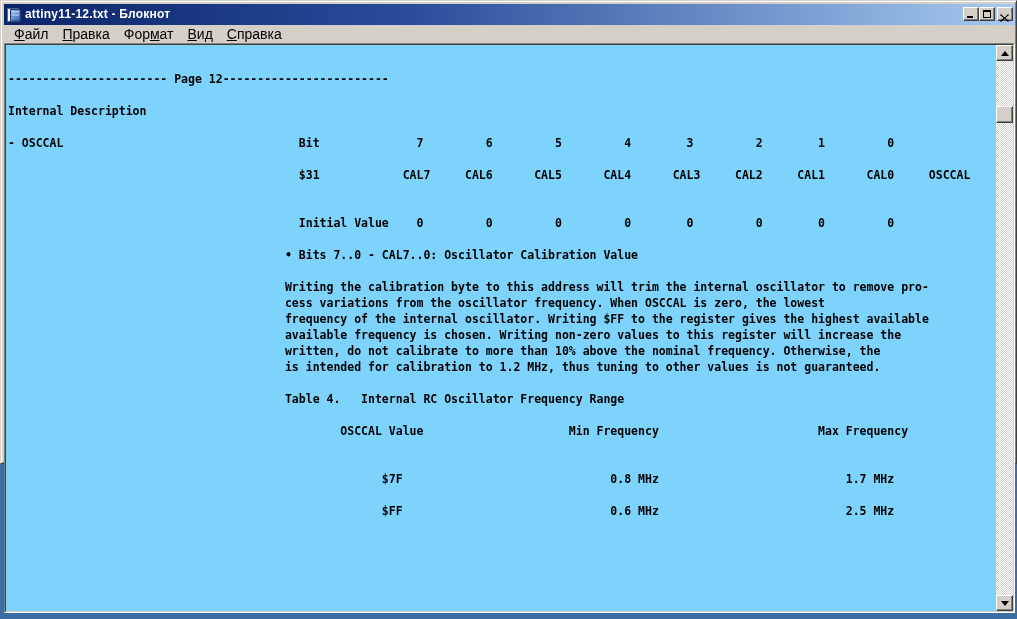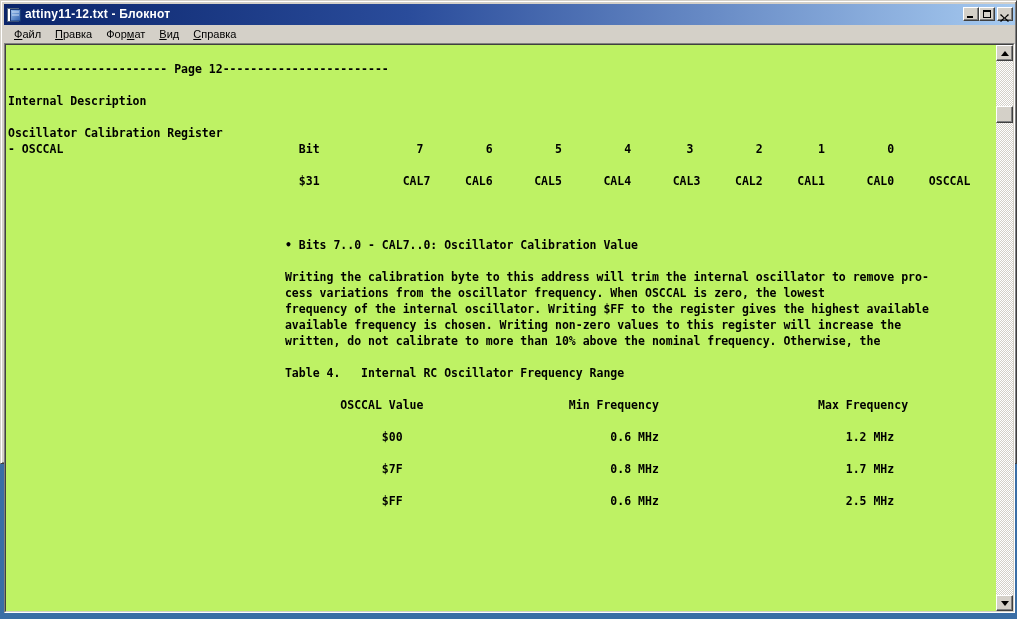--- a/index.html
+++ b/index.html
@@ -31,37 +31,37 @@
     box-shadow: inset -1px -1px 0 #808080; cursor:default;
   }
   .tbtn.close { margin-left:2px; }
   .gl-min { position:absolute; left:3px; bottom:2px; width:6px; height:2px; background:#000; }
   .gl-max { position:absolute; left:3px; top:2px; width:8px; height:8px; border:1px solid #000; border-top-width:2px; }
   .gl-close { position:absolute; left:2px; top:2px; }
 
   
   .menubar {
     position:absolute; left:3px; top:24px; width:1011px; height:18px;
-    display:flex; align-items:center; font-size:11px; color:#000; padding-left:3px;
+    display:flex; align-items:center; font-size:14px; color:#000; padding-left:3px;
   }
   .menu-item { padding:2px 7px 3px 7px; white-space:nowrap; }
   .accel { text-decoration:underline; }
 
   
   .editor-frame {
     position:absolute; left:3px; top:42px; width:1011px; height:570px;
     border:1px solid; border-color:#808080 #ffffff #ffffff #808080; background:#fff;
   }
   .editor-inner {
     position:absolute; inset:0;
     border:1px solid; border-color:#404040 #d4d0c8 #d4d0c8 #404040;
   }
   .text-pane {
-    position:absolute; left:0; top:0; bottom:0; right:17px; background:#bef264;
-    overflow:hidden; padding:0 0 0 2px; cursor:text;
+    position:absolute; left:0; top:0; bottom:0; right:17px; background:#7dd3fc;
+    overflow:hidden; padding:10px 0 0 2px; cursor:text;
   }
   .ln {
     height:16px; white-space:pre; color:#000;
     font-family:"DejaVu Sans Mono", monospace; font-weight:bold;
     font-size:11.5px; line-height:16px;
   }
 
   
   .vscroll {
     position:absolute; right:0; top:0; bottom:0; width:17px;
@@ -131,40 +131,40 @@
   </div>
 
   <div class="editor-frame">
     <div class="editor-inner">
       <div class="text-pane">
         <div class="ln"></div>
         <div class="ln">----------------------- Page 12------------------------</div>
         <div class="ln"></div>
         <div class="ln">Internal Description</div>
         <div class="ln"></div>
-        <div class="ln">Oscillator Calibration Register</div>
         <div class="ln">- OSCCAL                                  Bit              7         6         5         4        3         2        1         0</div>
         <div class="ln"></div>
         <div class="ln">                                          $31            CAL7     CAL6      CAL5      CAL4      CAL3     CAL2     CAL1      CAL0     OSCCAL</div>
         <div class="ln"></div>
         <div class="ln"></div>
+        <div class="ln">                                          Initial Value    0         0         0         0        0         0        0         0</div>
         <div class="ln"></div>
         <div class="ln">                                        • Bits 7..0 - CAL7..0: Oscillator Calibration Value</div>
         <div class="ln"></div>
         <div class="ln">                                        Writing the calibration byte to this address will trim the internal oscillator to remove pro-</div>
         <div class="ln">                                        cess variations from the oscillator frequency. When OSCCAL is zero, the lowest</div>
         <div class="ln">                                        frequency of the internal oscillator. Writing $FF to the register gives the highest available</div>
         <div class="ln">                                        available frequency is chosen. Writing non-zero values to this register will increase the</div>
         <div class="ln">                                        written, do not calibrate to more than 10% above the nominal frequency. Otherwise, the</div>
+        <div class="ln">                                        is intended for calibration to 1.2 MHz, thus tuning to other values is not guaranteed.</div>
         <div class="ln"></div>
         <div class="ln">                                        Table 4.   Internal RC Oscillator Frequency Range</div>
         <div class="ln"></div>
         <div class="ln">                                                OSCCAL Value                     Min Frequency                       Max Frequency</div>
         <div class="ln"></div>
-        <div class="ln">                                                      $00                              0.6 MHz                           1.2 MHz</div>
         <div class="ln"></div>
         <div class="ln">                                                      $7F                              0.8 MHz                           1.7 MHz</div>
         <div class="ln"></div>
         <div class="ln">                                                      $FF                              0.6 MHz                           2.5 MHz</div>
       </div>
       <div class="vscroll">
         <button class="scroll-btn up">
           <span class="arr up"></span>
         </button>
         <div class="thumb"></div>

